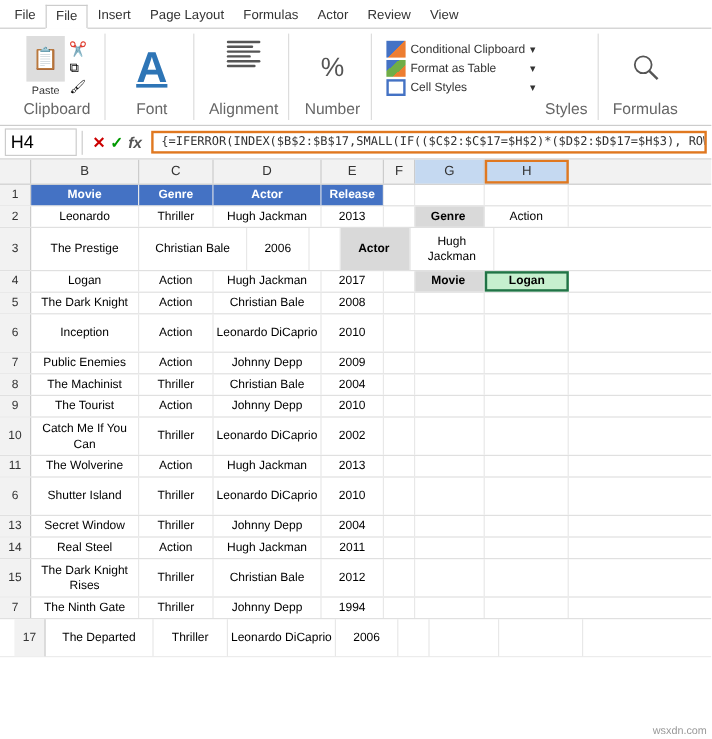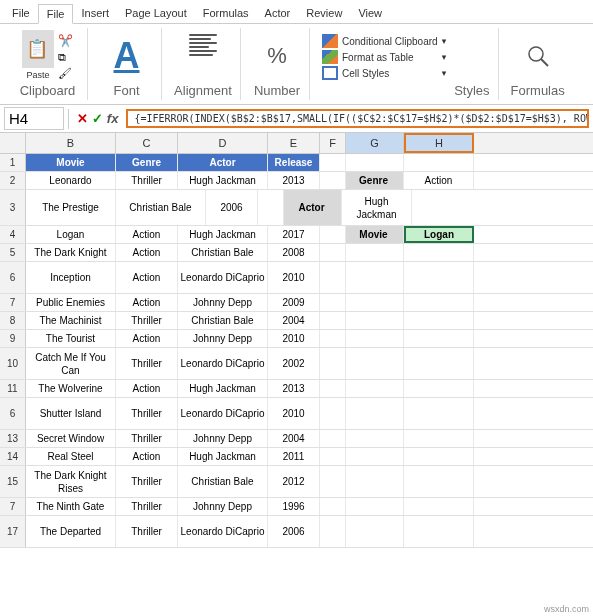--- a/index.html
+++ b/index.html
@@ -361,27 +361,27 @@
         <div class="cell col-f"></div>
         <div class="cell col-g"></div>
         <div class="cell col-h"></div>
       </div>
 
       <div class="data-row">
         <div class="row-header">7</div>
         <div class="cell col-b">The Ninth Gate</div>
         <div class="cell col-c">Thriller</div>
         <div class="cell col-d">Johnny Depp</div>
-        <div class="cell col-e">1996</div>
-        <div class="cell col-f"></div>
-        <div class="cell col-g"></div>
-        <div class="cell col-h"></div>
-      </div>
-
-      <div class="data-row" style="min-height:32px;">
+        <div class="cell col-e">1994</div>
+        <div class="cell col-f"></div>
+        <div class="cell col-g"></div>
+        <div class="cell col-h"></div>
+      </div>
+
+      <div class="data-row" style="min-height:32px;padding-left:12px;">
         <div class="row-header">17</div>
         <div class="cell col-b">The Departed</div>
         <div class="cell col-c">Thriller</div>
         <div class="cell col-d" style="white-space:normal; line-height:1.3;">Leonardo DiCaprio</div>
         <div class="cell col-e">2006</div>
         <div class="cell col-f"></div>
         <div class="cell col-g"></div>
         <div class="cell col-h"></div>
       </div>
     </div>

